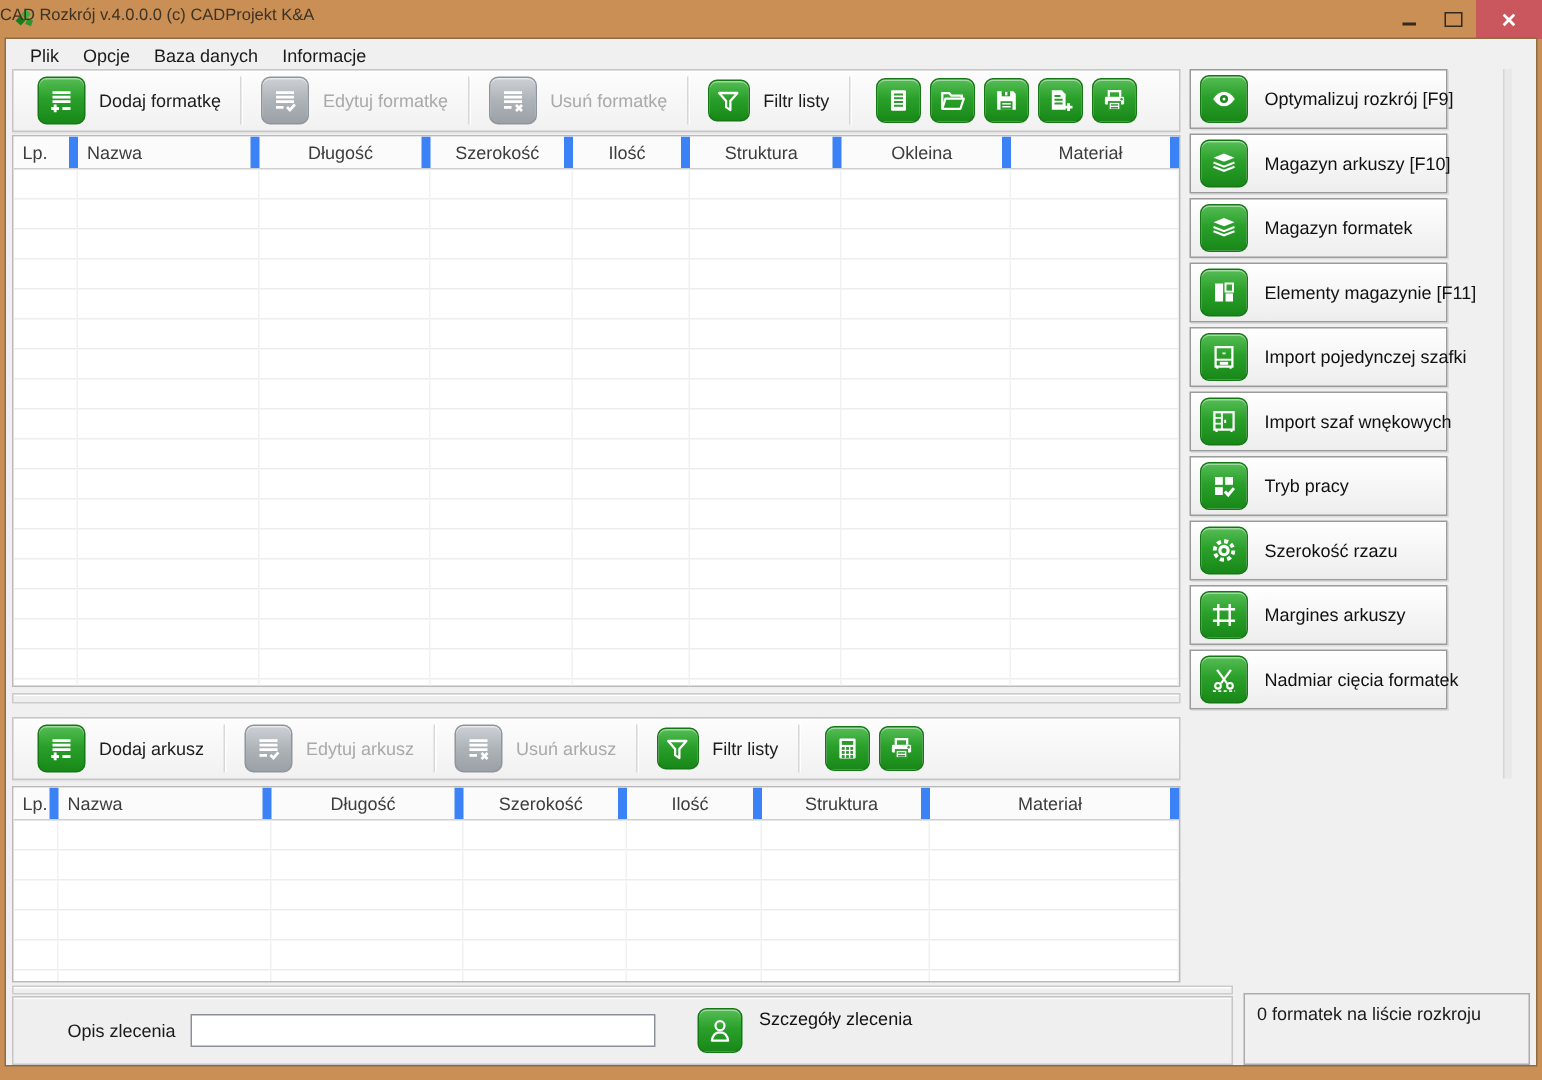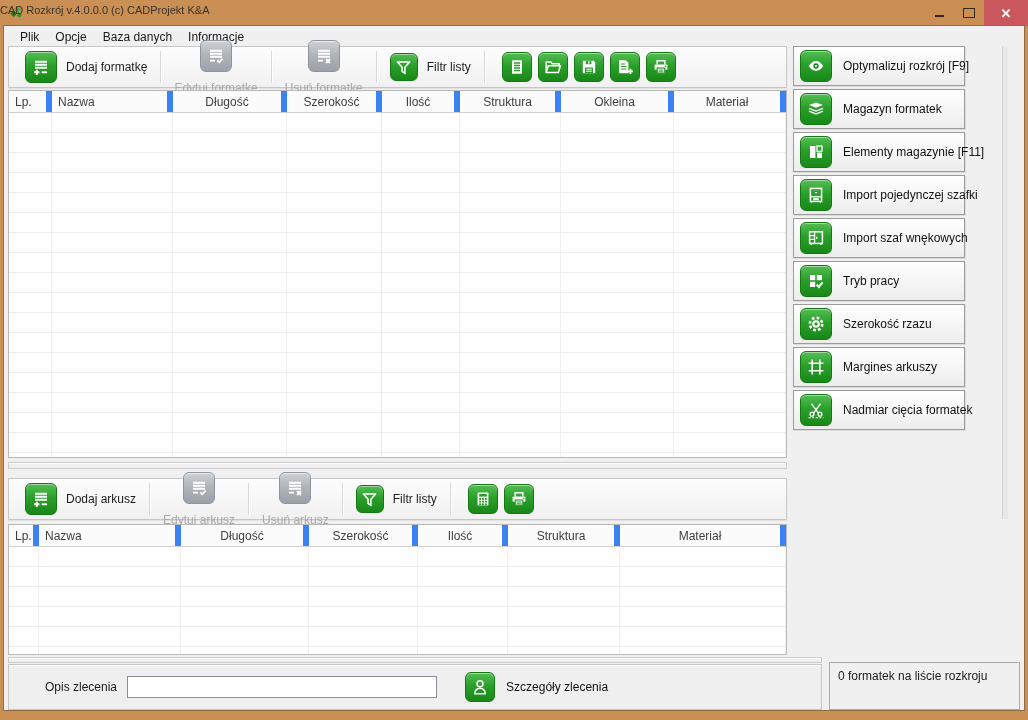--- a/index.html
+++ b/index.html
@@ -25,21 +25,21 @@
   .menubar{position:absolute;left:0;top:2px;height:18px;display:flex;padding-left:8px;}
   .menu-item{padding:2px 8px;font-size:12px;color:#1a1a1a;}
   
   .toolbar{position:absolute;display:flex;align-items:center;box-sizing:border-box;
            background:linear-gradient(180deg,#fdfdfd,#f1f1f1);
            border:1px solid #c6c6c6;box-shadow:inset 0 1px 0 #ffffff,0 1px 0 #e2e2e2;
            padding:0 8px 0 16px;}
   .tbtn{display:flex;align-items:center;gap:9px;background:none;border:none;padding:0;margin:0;
         font-family:inherit;font-size:12px;color:#1c1c1c;cursor:default;}
   .tbtn .lbl{white-space:nowrap;}
-  .tbtn.disabled{color:#a9a9a9;flex-direction:column;}
+  .tbtn.disabled{color:#a9a9a9;}
   .tsep{width:1px;align-self:stretch;margin:4px 13px;background:#d7d7d7;box-shadow:1px 0 0 #ffffff;}
   .sq-group{display:flex;gap:6px;margin-left:4px;}
   
   .gicon{border-radius:6px;background:linear-gradient(180deg,#55bd55,#2aa02a 45%,#188818);
          border:1px solid #157815;box-shadow:inset 0 1px 0 rgba(255,255,255,.45);
          display:inline-flex;align-items:center;justify-content:center;flex:none;box-sizing:border-box;}
   .dicon{border-radius:6px;background:linear-gradient(180deg,#cdd1d6,#aeb3b8 50%,#9ba1a6);
          border:1px solid #8f959b;box-shadow:inset 0 1px 0 rgba(255,255,255,.5);
          display:inline-flex;align-items:center;justify-content:center;flex:none;box-sizing:border-box;}
   .i32{width:32px;height:32px;}
@@ -61,21 +61,21 @@
             border:1px solid #9b9b9b;box-shadow:1px 1px 0 #dcdcdc;
             padding:0 4px 0 6px;font-family:inherit;font-size:12px;color:#111;cursor:default;box-sizing:border-box;text-align:left;}
   .side-btn .side-label{white-space:nowrap;}
   .side-scroll{position:absolute;background:#e9e9e9;border-left:1px solid #d6d6d6;}
   
   .bottombar{position:absolute;background:#efefef;border:1px solid #c6c6c6;box-sizing:border-box;
              display:flex;align-items:center;box-shadow:inset 0 1px 0 #fff;}
   .bb-label{font-size:12px;color:#1a1a1a;margin-left:36px;}
   .text-input{width:300px;height:20px;margin-left:10px;border:1px solid #8a8f99;background:#fff;
               font-family:inherit;font-size:12px;padding:0 4px;}
-  .bb-details{display:flex;align-items:center;gap:11px;margin-left:22px;background:none;border:none;
+  .bb-details{display:flex;gap:11px;margin-left:22px;background:none;border:none;
               font-family:inherit;font-size:12px;color:#111;cursor:default;}
   
   .statusbox{position:absolute;background:#f0f0f0;border:1px solid #ababab;box-sizing:border-box;
              padding:4px 8px;font-size:12px;color:#1a1a1a;line-height:19px;}
   svg{display:block;}
 </style>
 </head>
 <body>
 
 <div class="titlebar">
@@ -551,20 +551,29 @@
       <span class="gicon i32">
         <svg viewBox="0 0 20 20" width="20" height="20">
           <path d="M2.8 10C5 6.7 7.4 5.1 10 5.1S15 6.7 17.2 10C15 13.3 12.6 14.9 10 14.9S5 13.3 2.8 10z" fill="#fff"></path>
           <circle cx="10" cy="10" r="2.7" fill="#1e8a1e"></circle>
             <circle cx="10" cy="10" r="1" fill="#fff"></circle>
         </svg>
       </span>
       <span class="side-label">Optymalizuj rozkrój [F9]</span>
     </button>
 
+    <button class="side-btn">
+      <span class="gicon i32">
+        <svg viewBox="0 0 20 20" width="20" height="20">
+          <path d="M10 3.4l7 2.7-7 2.7-7-2.7z" fill="#fff"></path>
+          <path d="M3 9.4l7 2.7 7-2.7M3 12.2l7 2.7 7-2.7" fill="none" stroke="#fff" stroke-width="1.4"></path>
+        </svg>
+      </span>
+      <span class="side-label">Magazyn arkuszy [F10]</span>
+    </button>
 
     <button class="side-btn">
       <span class="gicon i32">
         <svg viewBox="0 0 20 20" width="20" height="20">
           <path d="M10 3.4l7 2.7-7 2.7-7-2.7z" fill="#fff"></path>
           <path d="M3 9.4l7 2.7 7-2.7M3 12.2l7 2.7 7-2.7" fill="none" stroke="#fff" stroke-width="1.4"></path>
         </svg>
       </span>
       <span class="side-label">Magazyn formatek</span>
     </button>

